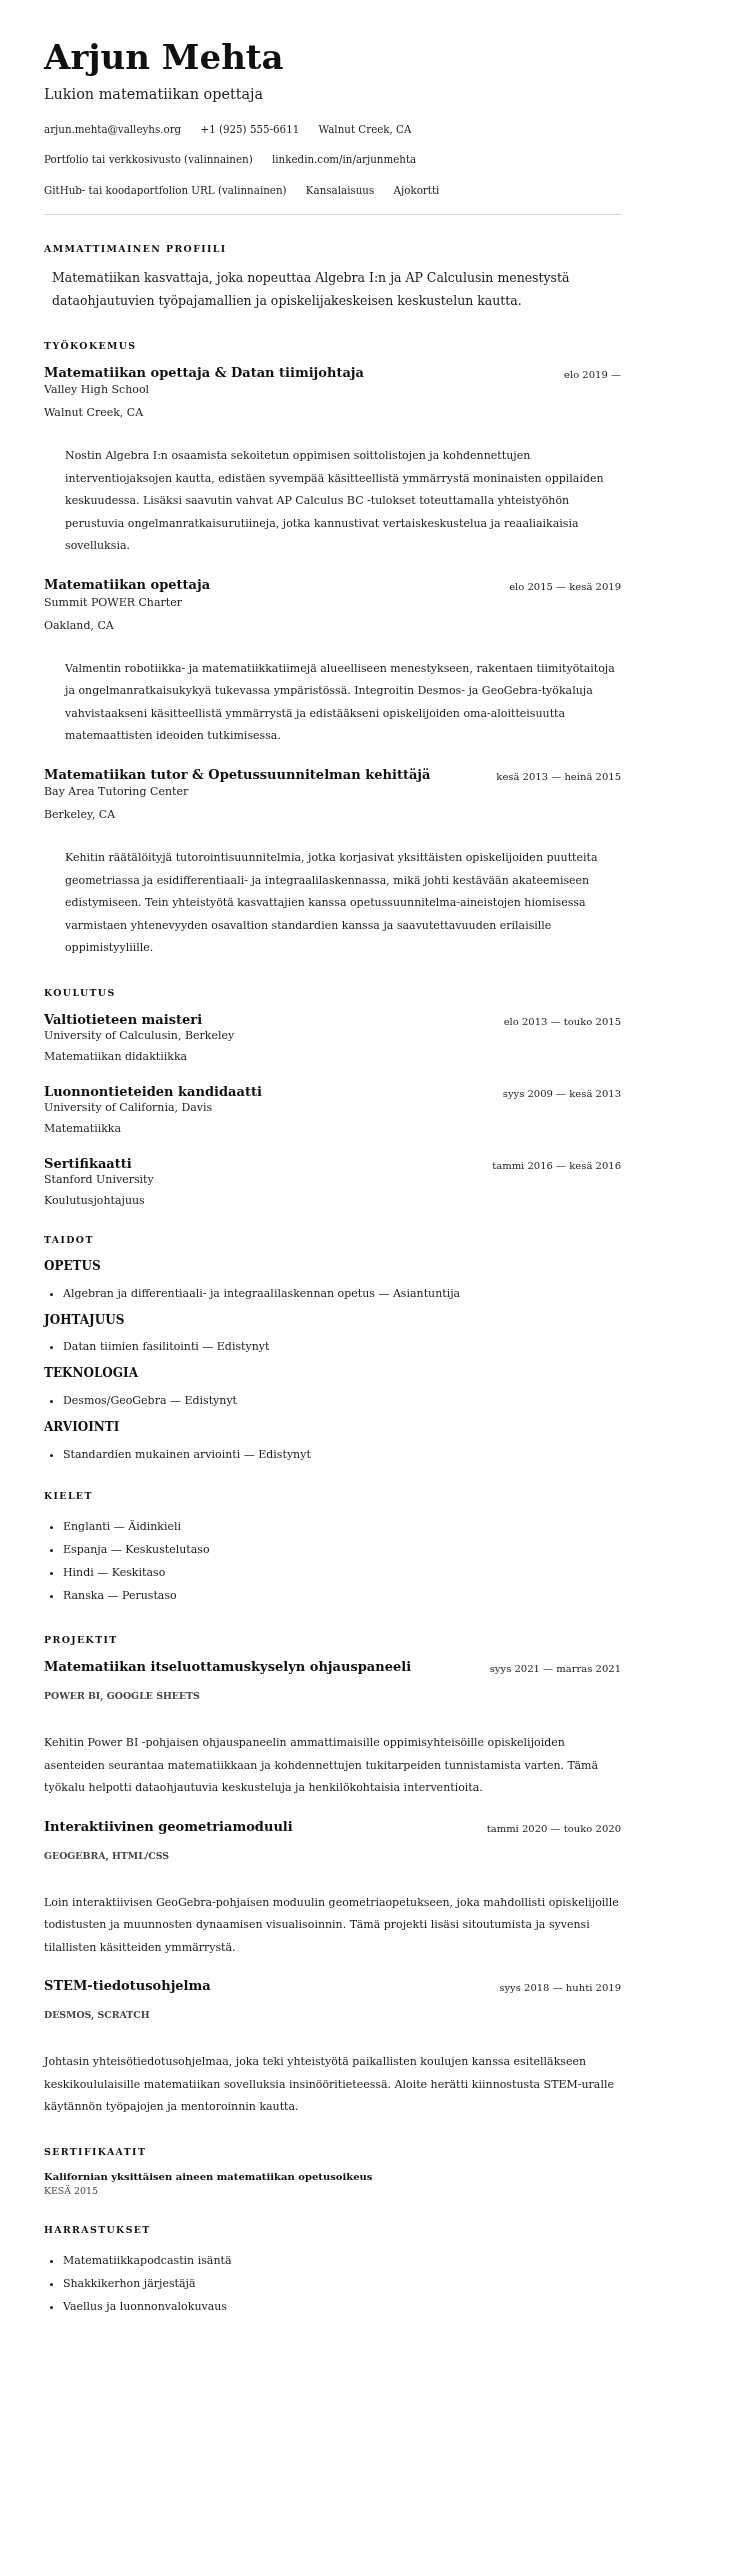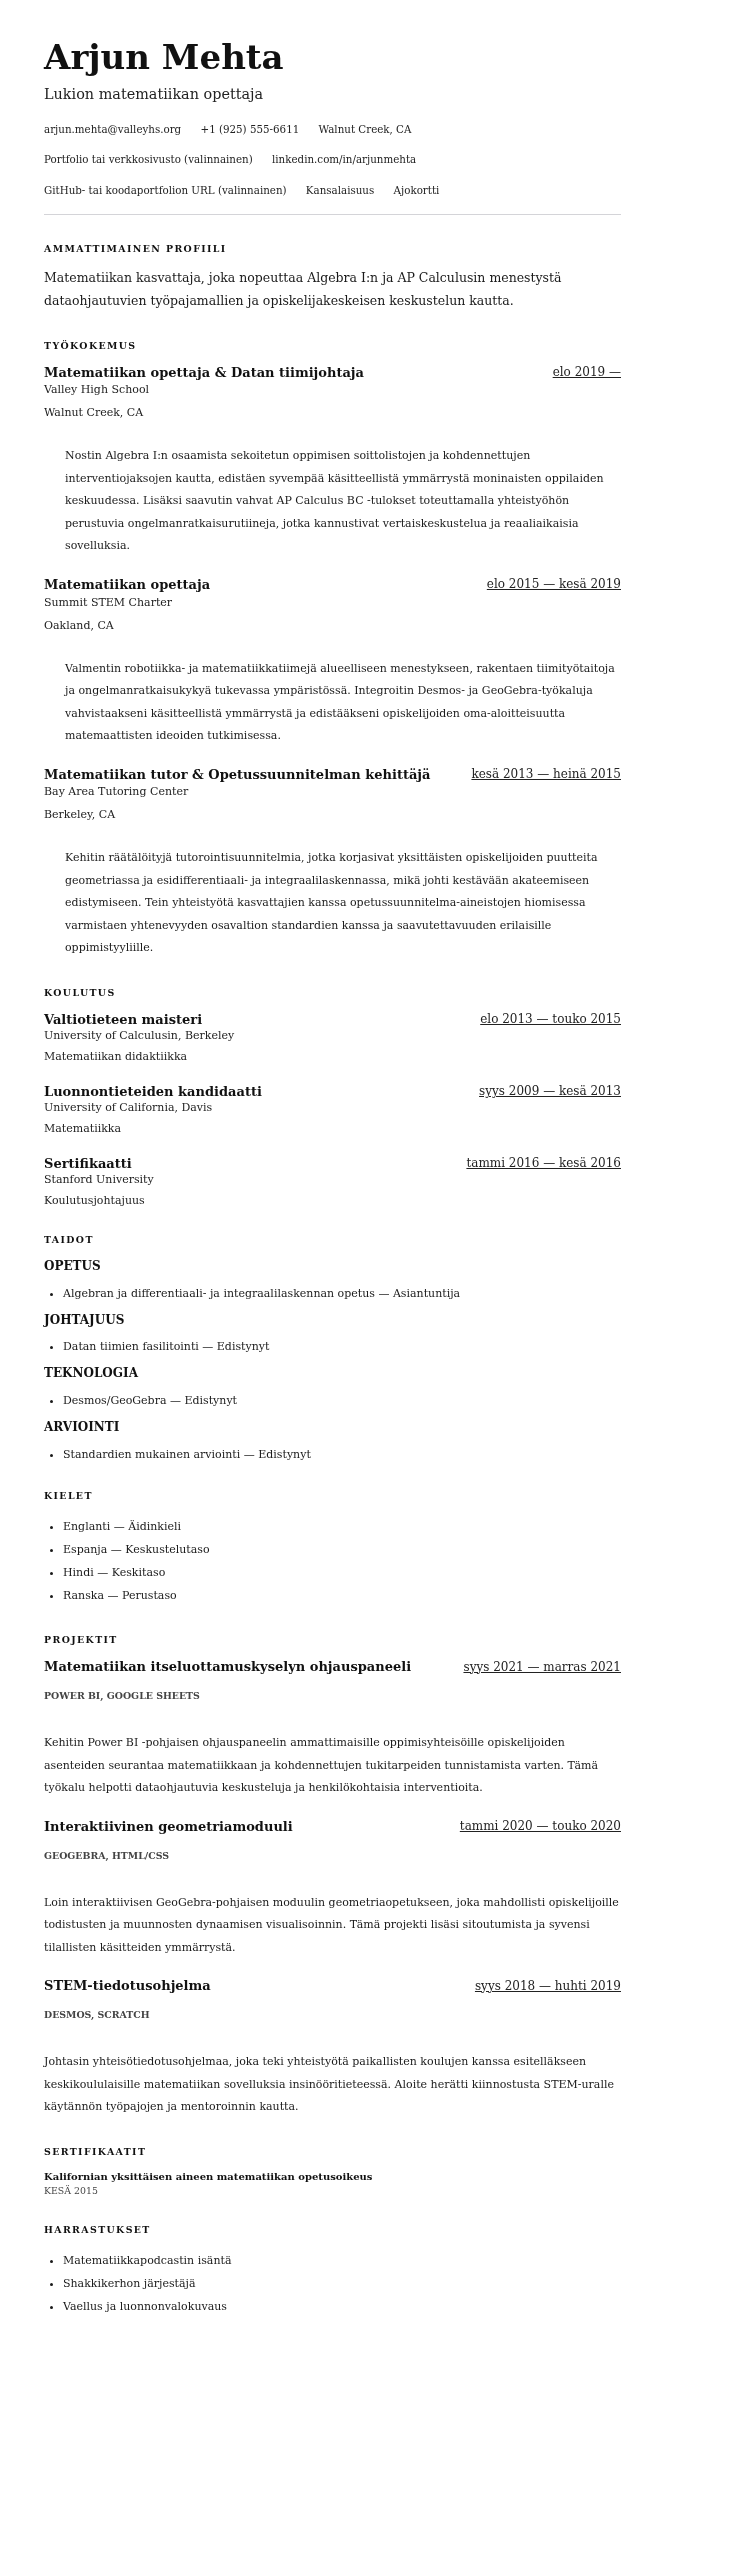--- a/index.html
+++ b/index.html
@@ -14,25 +14,25 @@
     .title { font-size: 14.4px; margin: 8.7px 0 0 0; color: #222; line-height: 1.3; }
     .contacts { margin-top: 19px; }
     .contact-row { font-size: 10.3px; line-height: 12.5px; margin-bottom: 18px; color: #222; }
     .contact-row span { margin-right: 16px; }
     .divider { border: none; border-top: 1.2px solid #d4d4d8; margin: 15px 0 0 0; }
     .section { margin-top: 27.5px; }
     .section-heading {
       font-size: 9.4px; font-weight: bold; letter-spacing: 1.4px; text-transform: uppercase;
       margin: 0 0 13.7px 0; color: #111;
     }
-    .summary { font-size: 12.5px; line-height: 22.5px; margin: 0; color: #1a1a1a; }
+    .summary { font-size: 12.5px; line-height: 22.5px; margin: 8px; color: #1a1a1a; }
     .entry { margin-bottom: 19px; }
-    .entry-head { display: flex; justify-content: space-between; align-items: center; }
+    .entry-head { display: flex; justify-content: space-between; align-items: flex-end; }
     .entry-title { font-size: 13px; font-weight: bold; color: #111; }
-    .entry-date { font-size: 12px; color: #222; white-space: nowrap; text-decoration: underline; }
+    .entry-date { font-size: 10px; color: #222; white-space: nowrap; }
     .entry-sub { font-size: 11px; margin-top: 3.7px; color: #222; }
     .entry-loc { font-size: 11px; margin-top: 10px; color: #222; }
     .entry-desc { font-size: 11px; line-height: 22.5px; margin-top: 26px; color: #1a1a1a; margin-left: 21px; }
     .edu-entry { margin-bottom: 21px; }
     .edu-entry .entry-sub { margin-top: 2.5px; }
     .edu-entry .entry-loc { margin-top: 7.5px; }
     .skill-group { margin-bottom: 11.2px; }
     .skill-cat { font-size: 12px; font-weight: bold; text-transform: uppercase; margin: 0 0 12.5px 0; color: #111; }
     ul.bullets { margin: 0; padding-left: 19px; }
     ul.bullets li { font-size: 11px; line-height: 23px; color: #1a1a1a; }
@@ -87,21 +87,21 @@
       <div class="entry-sub">Valley High School</div>
       <div class="entry-loc">Walnut Creek, CA</div>
       <div class="entry-desc">Nostin Algebra I:n osaamista sekoitetun oppimisen soittolistojen ja kohdennettujen interventiojaksojen kautta, edistäen syvempää käsitteellistä ymmärrystä moninaisten oppilaiden keskuudessa. Lisäksi saavutin vahvat AP Calculus BC -tulokset toteuttamalla yhteistyöhön perustuvia ongelmanratkaisurutiineja, jotka kannustivat vertaiskeskustelua ja reaaliaikaisia sovelluksia.</div>
     </div>
 
     <div class="entry">
       <div class="entry-head">
         <span class="entry-title">Matematiikan opettaja</span>
         <span class="entry-date">elo 2015 — kesä 2019</span>
       </div>
-      <div class="entry-sub">Summit STEM Charter</div>
+      <div class="entry-sub">Summit POWER Charter</div>
       <div class="entry-loc">Oakland, CA</div>
       <div class="entry-desc">Valmentin robotiikka- ja matematiikkatiimejä alueelliseen menestykseen, rakentaen tiimityötaitoja ja ongelmanratkaisukykyä tukevassa ympäristössä. Integroitin Desmos- ja GeoGebra-työkaluja vahvistaakseni käsitteellistä ymmärrystä ja edistääkseni opiskelijoiden oma-aloitteisuutta matemaattisten ideoiden tutkimisessa.</div>
     </div>
 
     <div class="entry">
       <div class="entry-head">
         <span class="entry-title">Matematiikan tutor &amp; Opetussuunnitelman kehittäjä</span>
         <span class="entry-date">kesä 2013 — heinä 2015</span>
       </div>
       <div class="entry-sub">Bay Area Tutoring Center</div>

